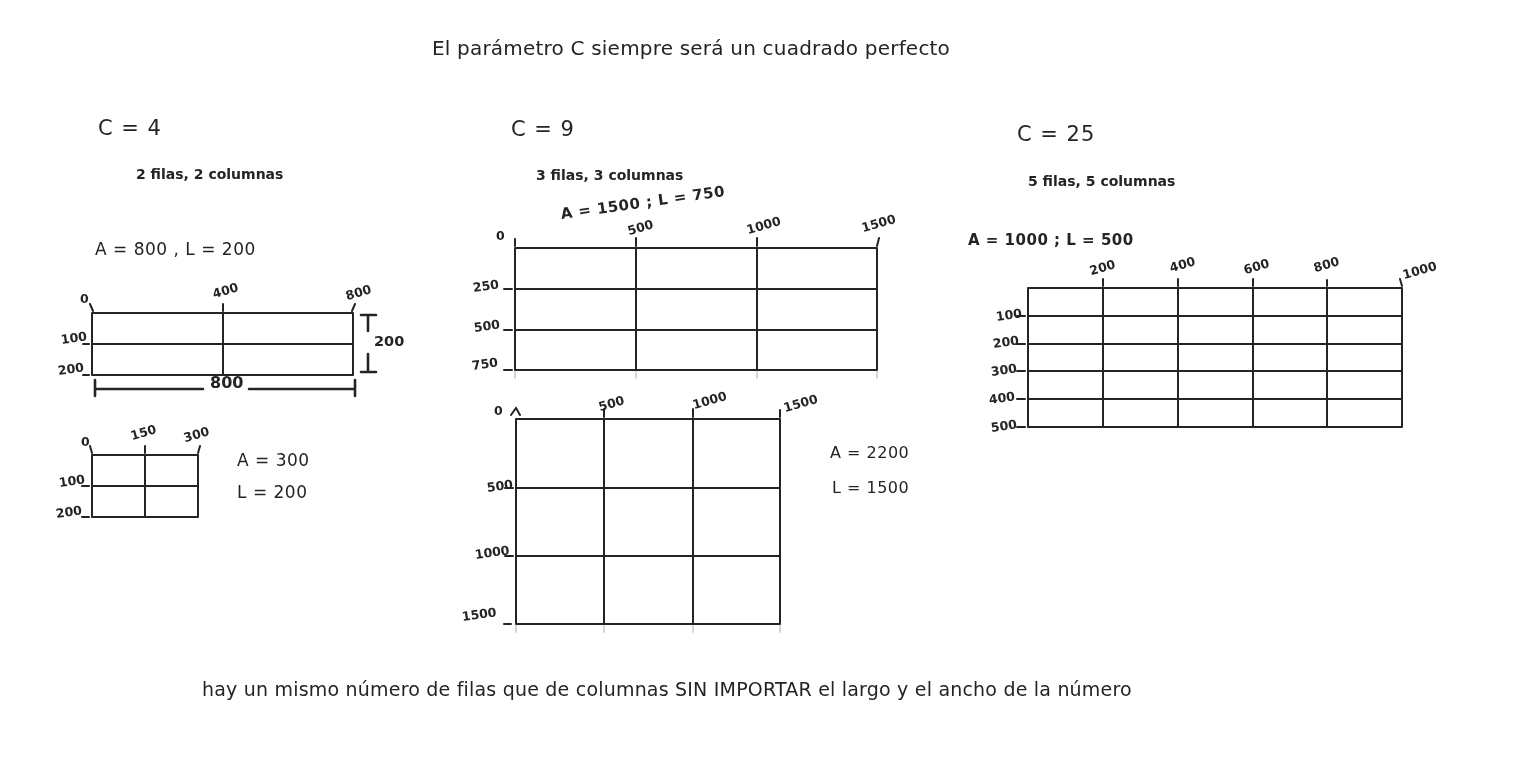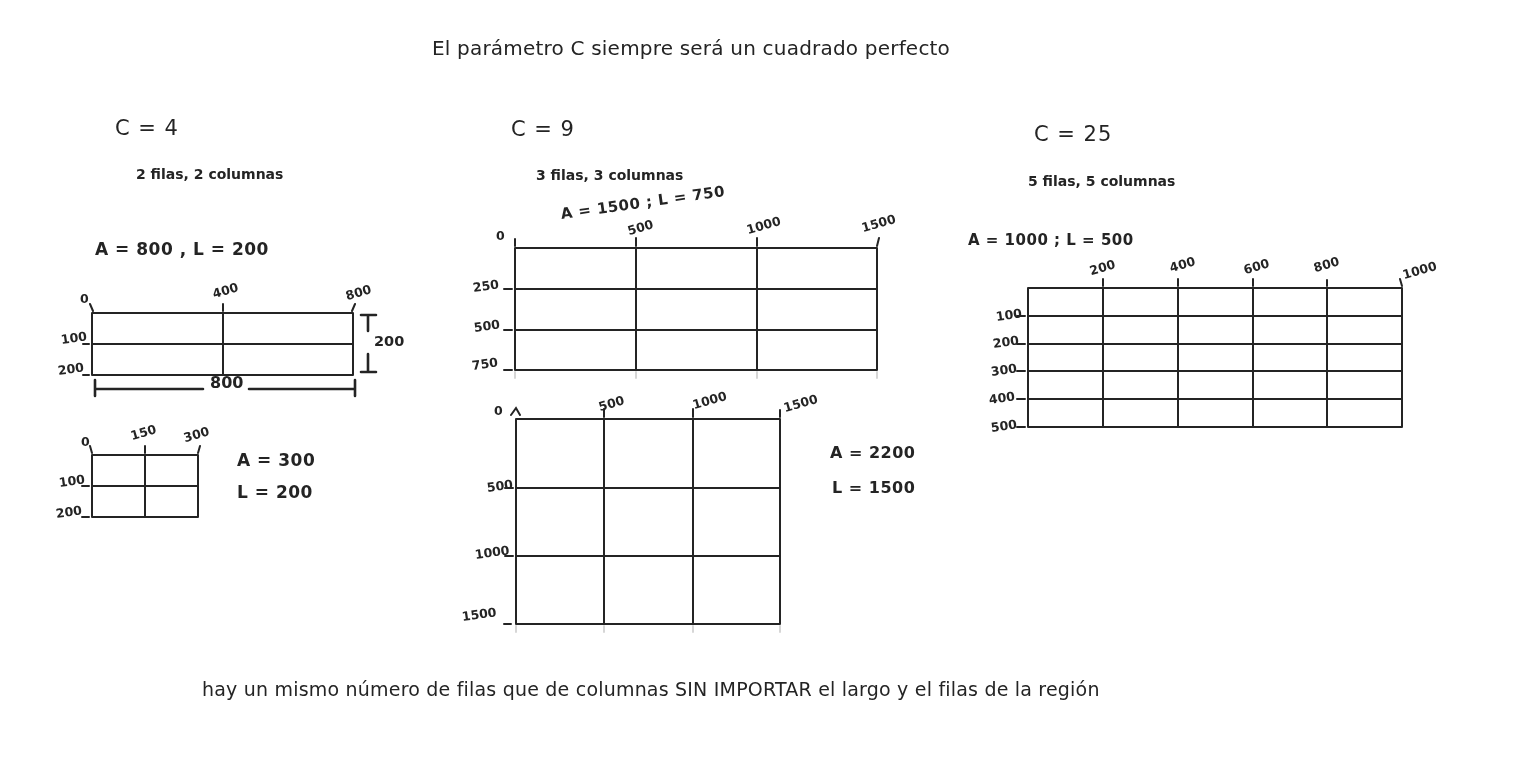--- a/index.html
+++ b/index.html
@@ -16,23 +16,23 @@
     color:var(--ink);
     overflow:hidden;
   }
   .lines{position:absolute;left:0;top:0;width:1532px;height:757px;pointer-events:none;}
   .ink{stroke:var(--ink);fill:none;stroke-width:2;stroke-linecap:round;}
   .ink-thick{stroke:var(--ink);fill:none;stroke-width:2.6;stroke-linecap:round;}
   .faint{stroke:var(--faint-tick);fill:none;stroke-width:2;stroke-linecap:round;}
 
   .t{position:absolute;white-space:nowrap;line-height:1.15;}
   .title{font-size:20px;letter-spacing:.2px;}
-  .h1{font-size:21px;letter-spacing:1px;margin-left:17px;}
+  .h1{font-size:21px;letter-spacing:1px;}
   .sub{font-size:14px;font-weight:bold;}
-  .lbl{font-size:17px;font-weight:700;letter-spacing:.5px;}
+  .lbl{font-size:17px;font-weight:400;letter-spacing:.5px;}
   .lbl-sm{font-size:15px;font-weight:600;letter-spacing:.5px;}
   .tick{font-size:12.5px;font-weight:700;}
   .dim{font-size:14.5px;font-weight:700;}
   .slant{transform:rotate(-16deg);transform-origin:left bottom;}
   .slight{transform:rotate(-8deg);transform-origin:left bottom;}
   .foot{font-size:19px;letter-spacing:.2px;}
 </style>
 </head>
 <body>
 
@@ -80,21 +80,21 @@
   <span class="t dim" style="left:210px;top:374px;font-size:16px">800</span>
 
   <span class="t tick" style="left:81px;top:435px">0</span>
   <span class="t tick slant" style="left:133px;top:429px">150</span>
   <span class="t tick slant" style="left:186px;top:431px">300</span>
   <span class="t tick slight" style="left:60px;top:476px">100</span>
   <span class="t tick slight" style="left:57px;top:507px">200</span>
   <div class="t lbl" style="left:237px;top:451px">A = 300</div>
   <div class="t lbl" style="left:237px;top:483px">L = 200</div>
 
-  <div class="t h1" style="left:494px;top:117px">C = 9</div>
+  <div class="t h1" style="left:511px;top:117px">C = 9</div>
   <div class="t sub" style="left:536px;top:167px">3 filas, 3 columnas</div>
 
   <div class="t lbl-sm slight" style="left:562px;top:206px">A = 1500 ;   L = 750</div>
   <span class="t tick" style="left:496px;top:229px">0</span>
   <span class="t tick slant" style="left:630px;top:224px">500</span>
   <span class="t tick slant" style="left:749px;top:223px">1000</span>
   <span class="t tick slant" style="left:864px;top:221px">1500</span>
   <span class="t tick slight" style="left:474px;top:281px">250</span>
   <span class="t tick slight" style="left:475px;top:321px">500</span>
   <span class="t tick slight" style="left:473px;top:359px">750</span>
@@ -117,15 +117,15 @@
   <span class="t tick slant" style="left:1172px;top:261px">400</span>
   <span class="t tick slant" style="left:1246px;top:263px">600</span>
   <span class="t tick slant" style="left:1316px;top:261px">800</span>
   <span class="t tick slant" style="left:1405px;top:268px">1000</span>
   <span class="t tick slight" style="left:997px;top:310px">100</span>
   <span class="t tick slight" style="left:994px;top:337px">200</span>
   <span class="t tick slight" style="left:992px;top:365px">300</span>
   <span class="t tick slight" style="left:990px;top:393px">400</span>
   <span class="t tick slight" style="left:992px;top:421px">500</span>
 
-  <div class="t foot" style="left:202px;top:679px">hay un mismo número de filas que de columnas SIN IMPORTAR el largo y el filas de la región</div>
+  <div class="t foot" style="left:202px;top:679px">hay un mismo número de filas que de columnas SIN IMPORTAR el largo y el ancho de la número</div>
 
 </div>
 
 </body></html>

